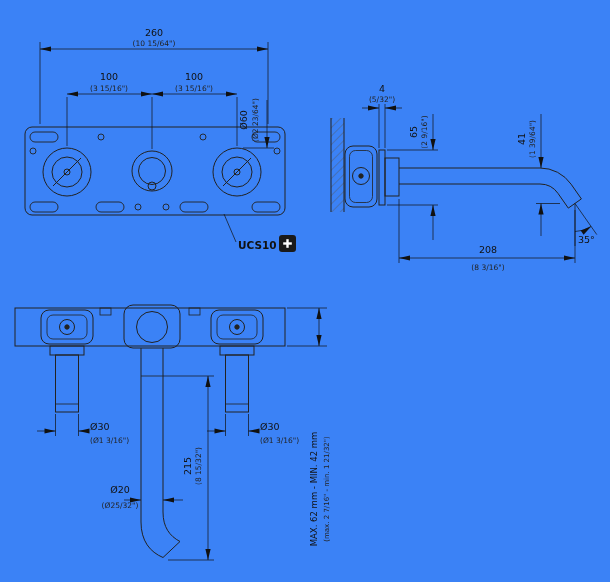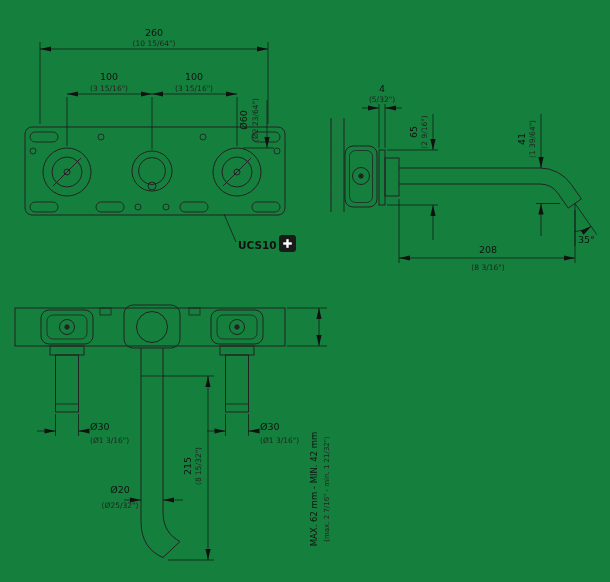--- a/index.html
+++ b/index.html
@@ -1,16 +1,16 @@
 <!DOCTYPE html>
 <html><head>
 <meta charset="utf-8">
 <style>
   html,body{margin:0;padding:0;background:#ffffff;}
-  .stage{position:relative;width:610px;height:582px;background:#15803d;overflow:hidden;}
+  .stage{position:relative;width:610px;height:582px;background:#3b82f6;overflow:hidden;}
   svg{position:absolute;left:0;top:0;}
   text{font-family:"DejaVu Sans","Liberation Sans",sans-serif;fill:#111;}
   .d{font-size:9.5px;}
   .i{font-size:7.5px;fill:#222;}
   .lbl{font-size:10.5px;font-weight:600;}
   .m1{font-size:8.5px;}
   .m2{font-size:7px;fill:#222;}
   .ctr{text-anchor:middle;}
 </style>
 </head>

